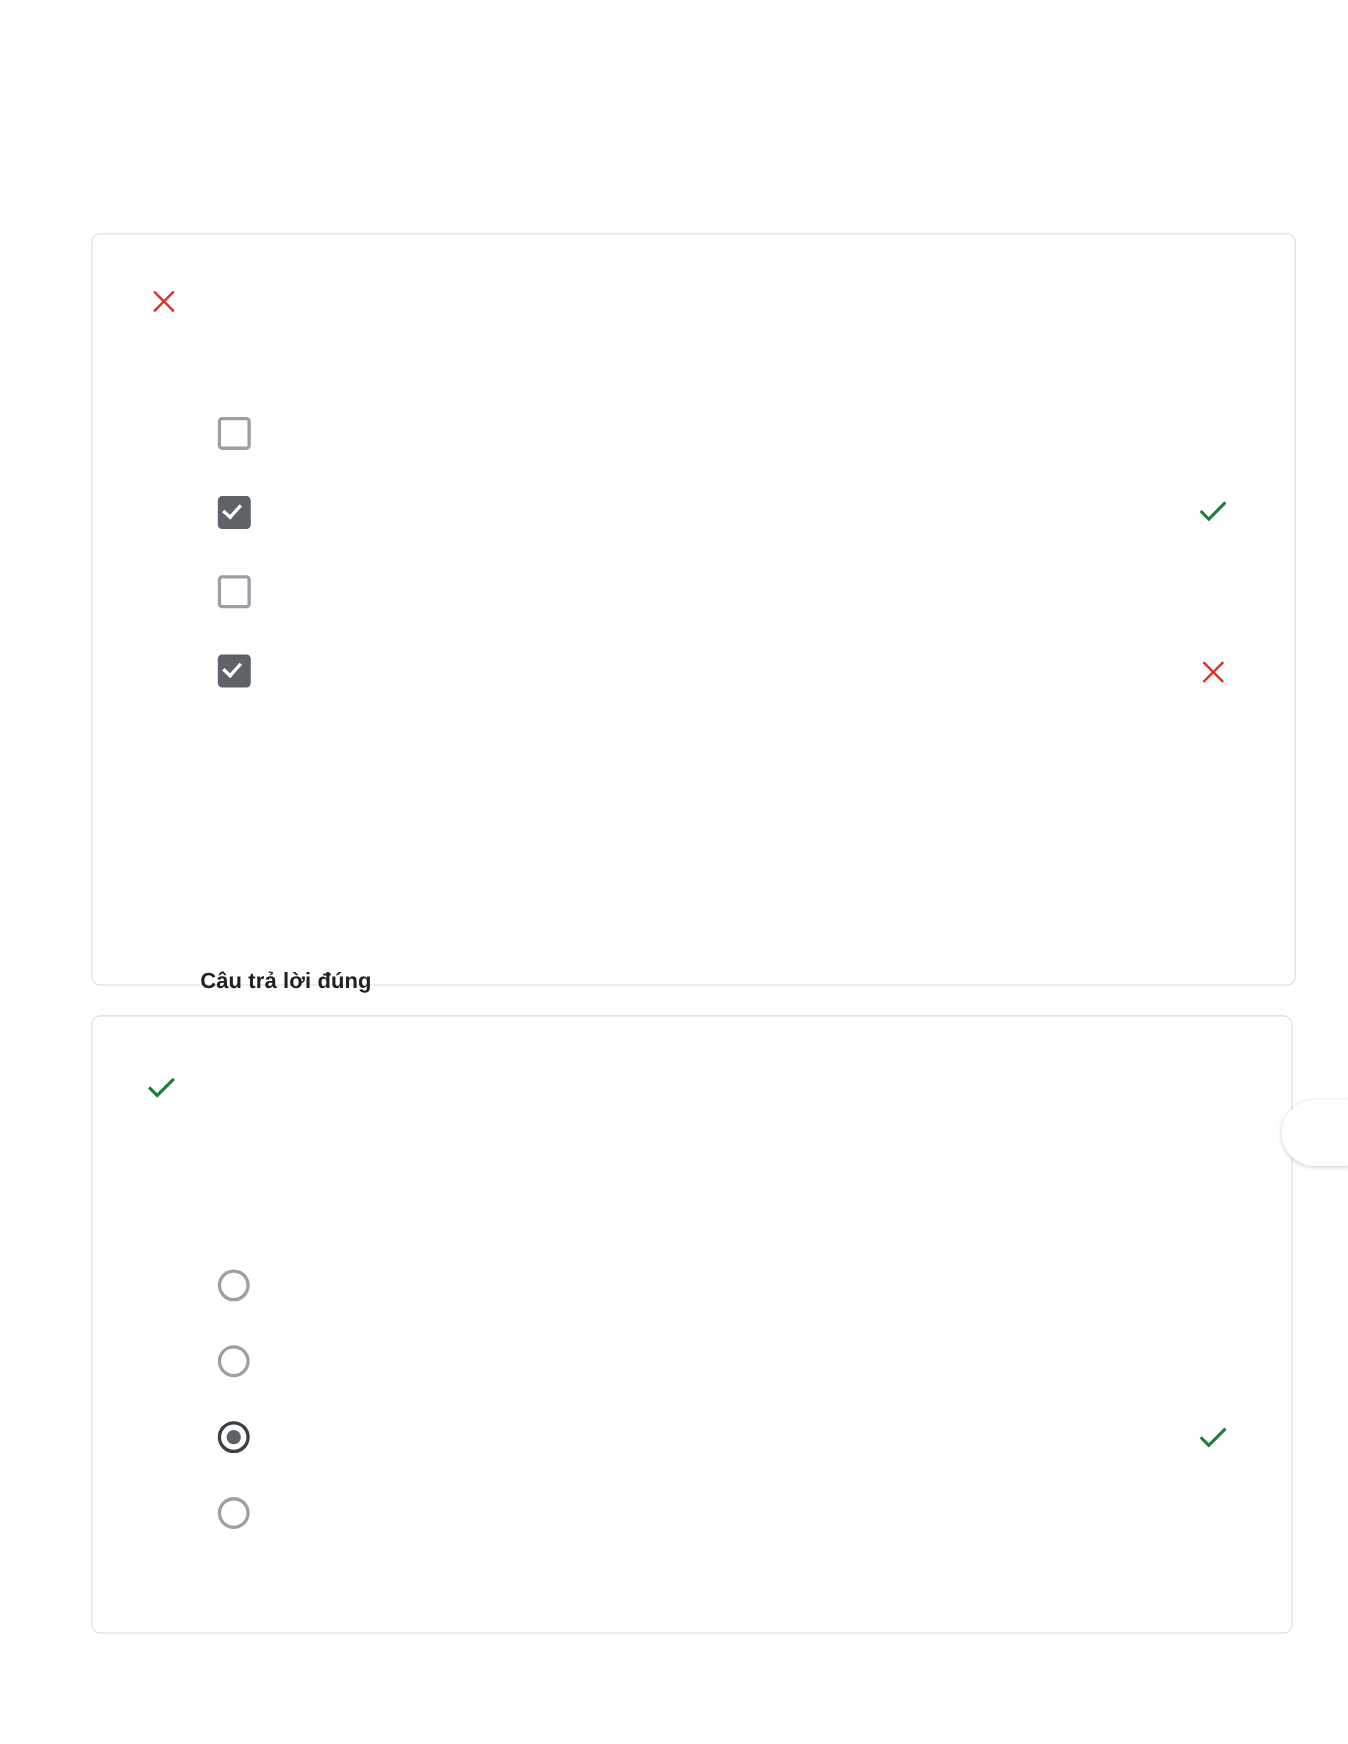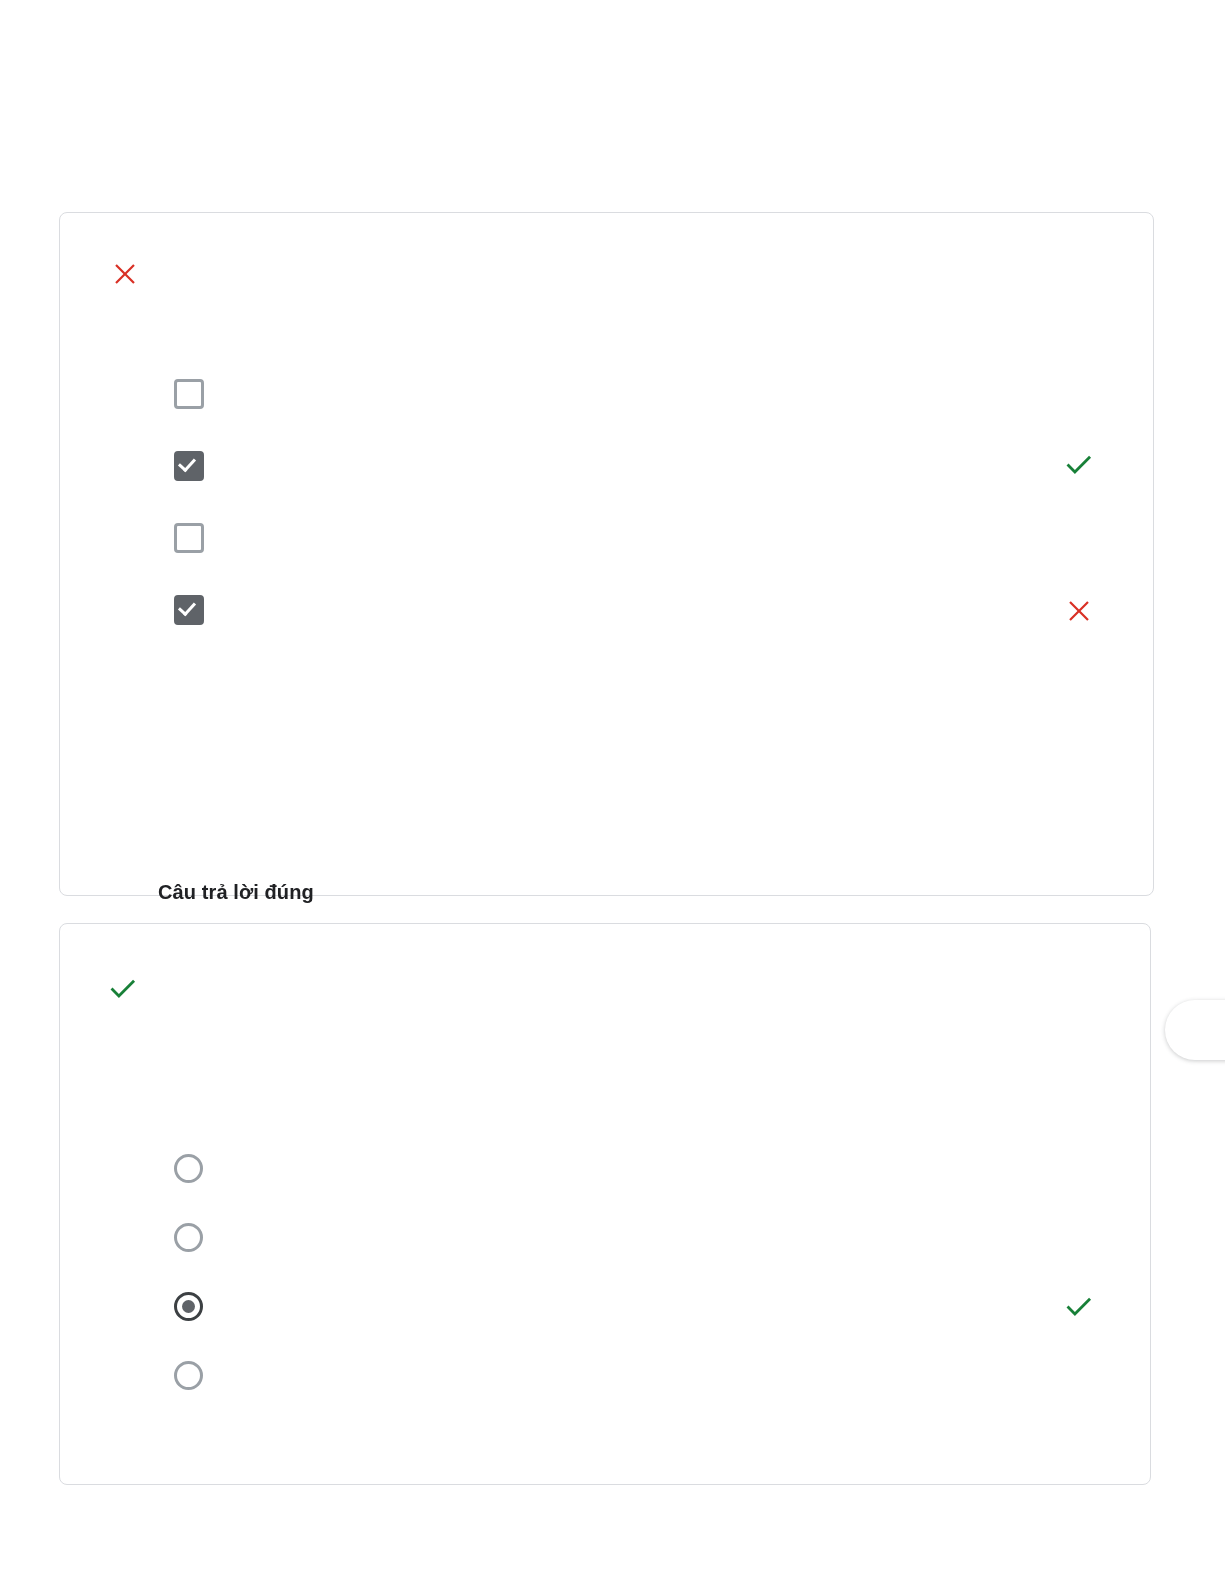--- a/index.html
+++ b/index.html
@@ -23,20 +23,21 @@
     background: #ffffff;
   }
 
   
   .card {
     position: absolute;
     background: #ffffff;
     border: 1px solid #dadce0;
     border-radius: 8px;
     box-sizing: border-box;
+    margin-left: 24px;
   }
   #card-1 {
     left: 59px;
     top: 212px;
     width: 1095px;
     height: 684px;
   }
   #card-2 {
     left: 59px;
     top: 923px;

